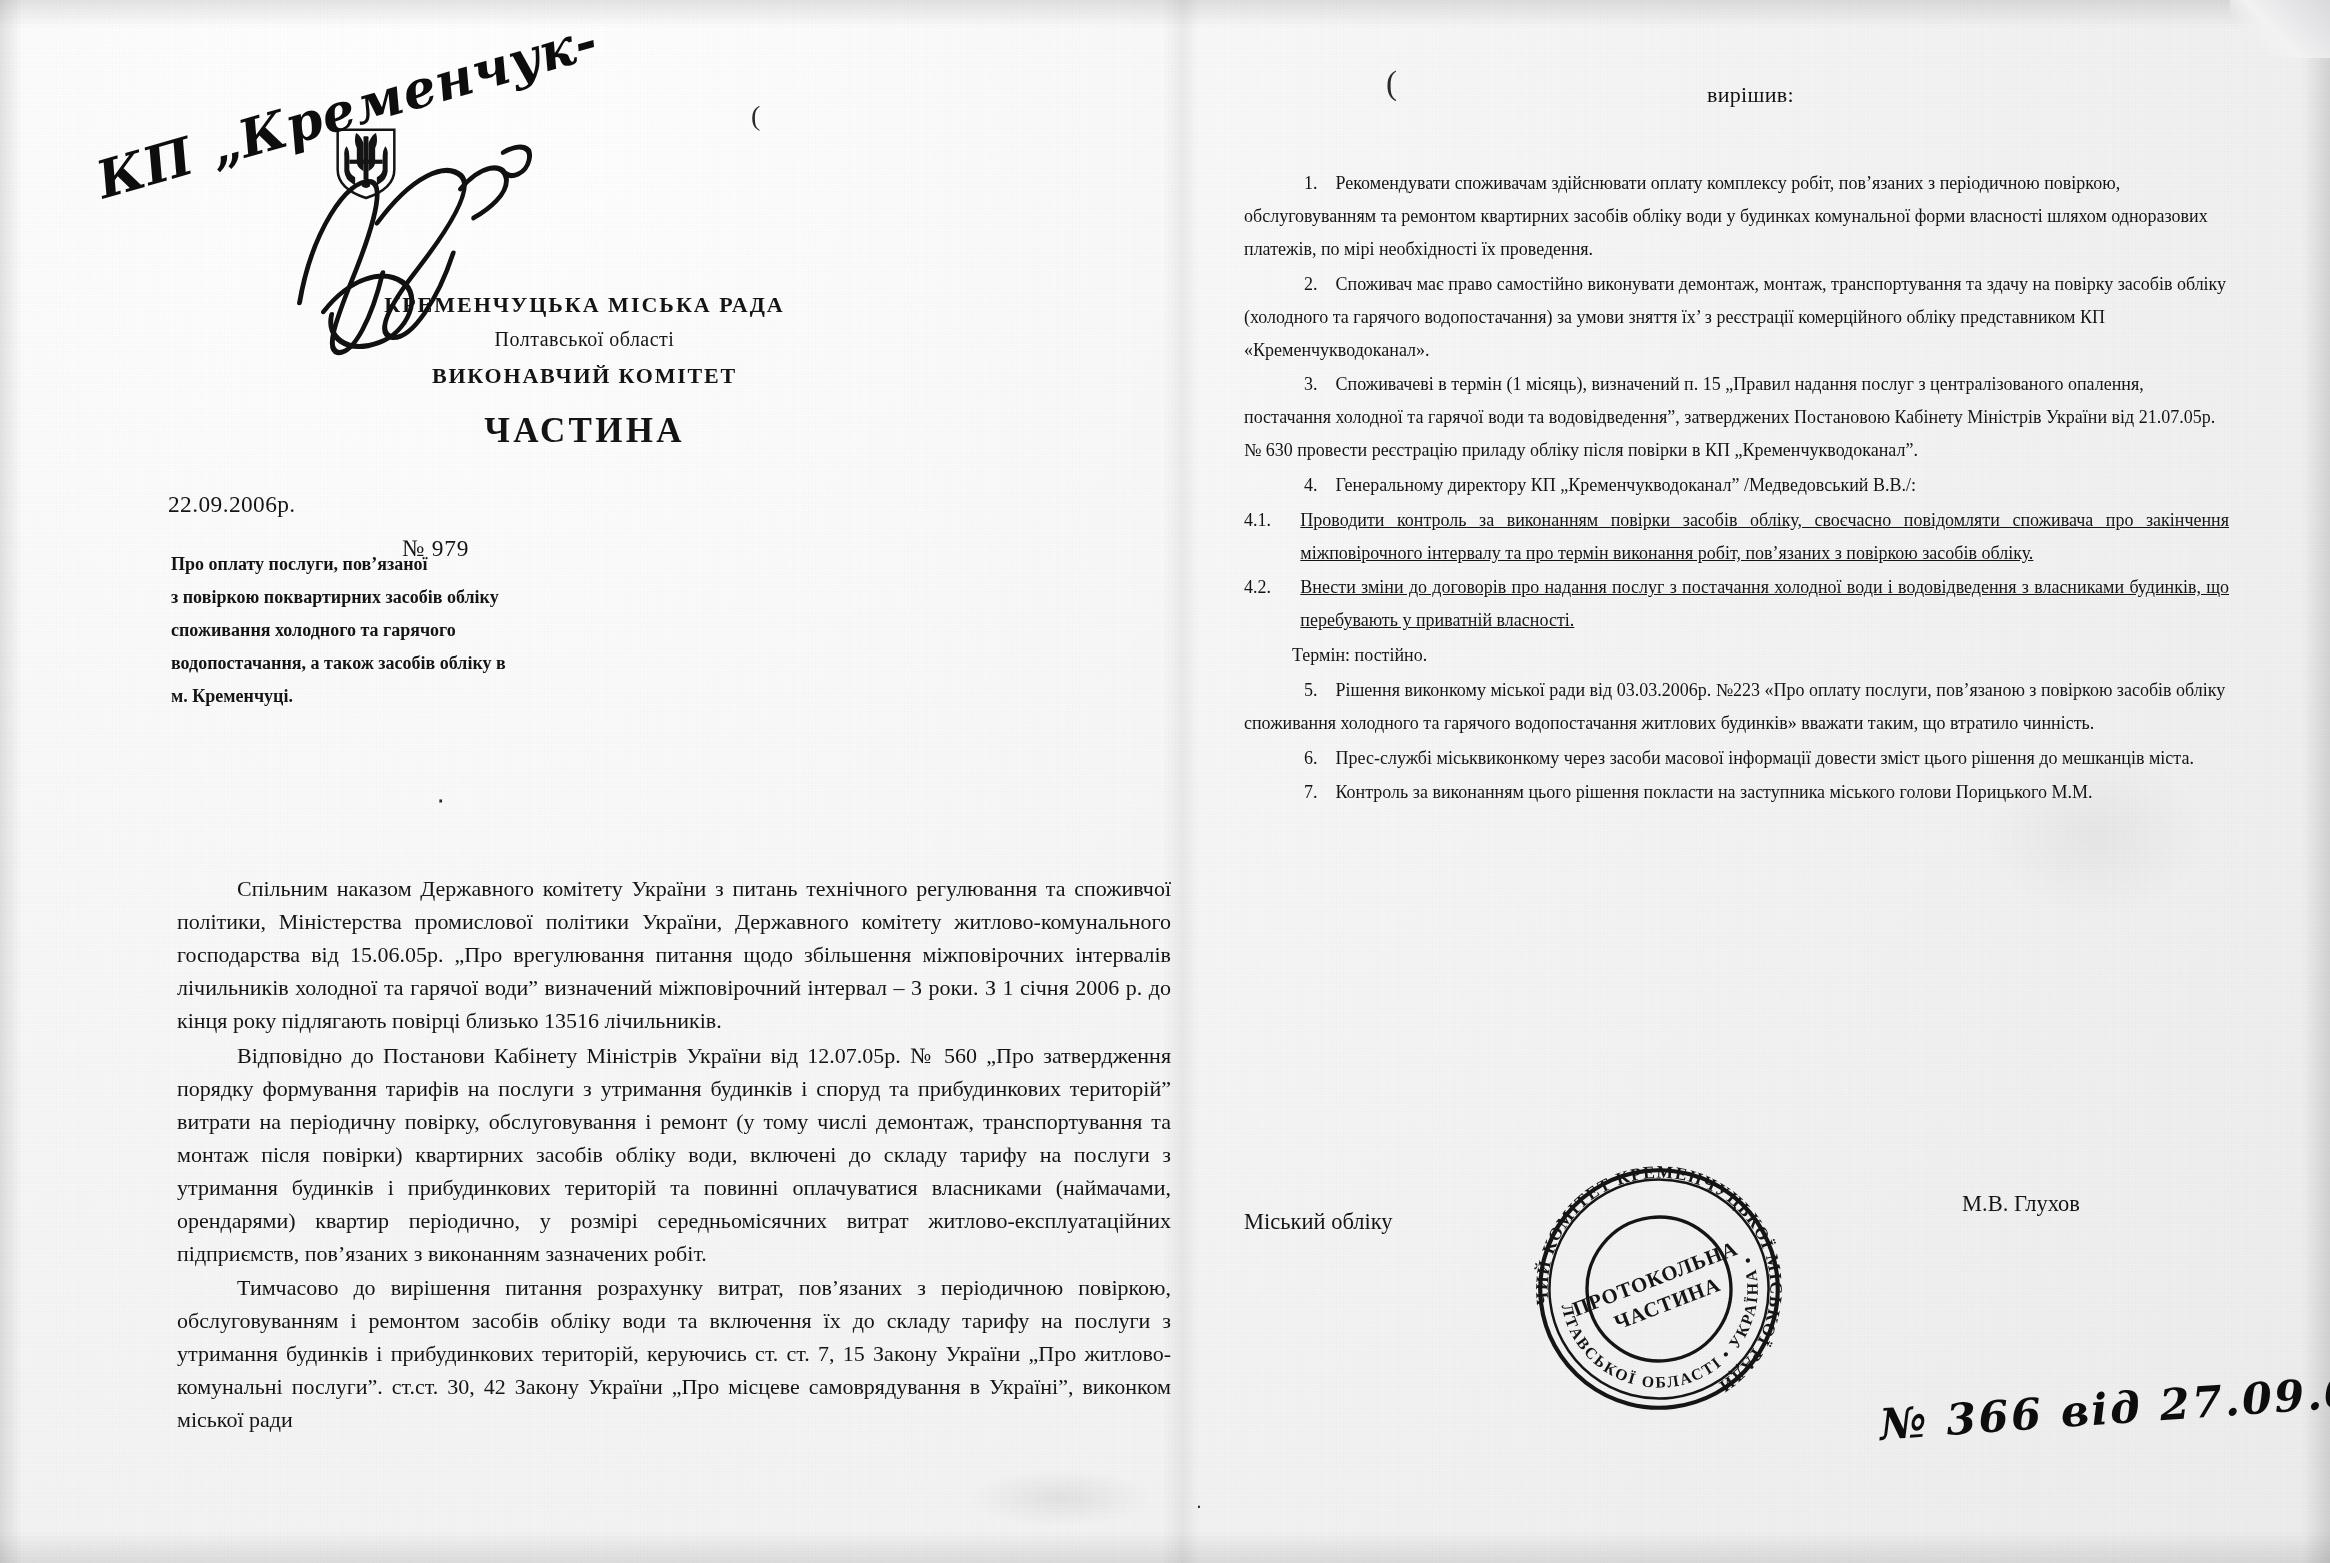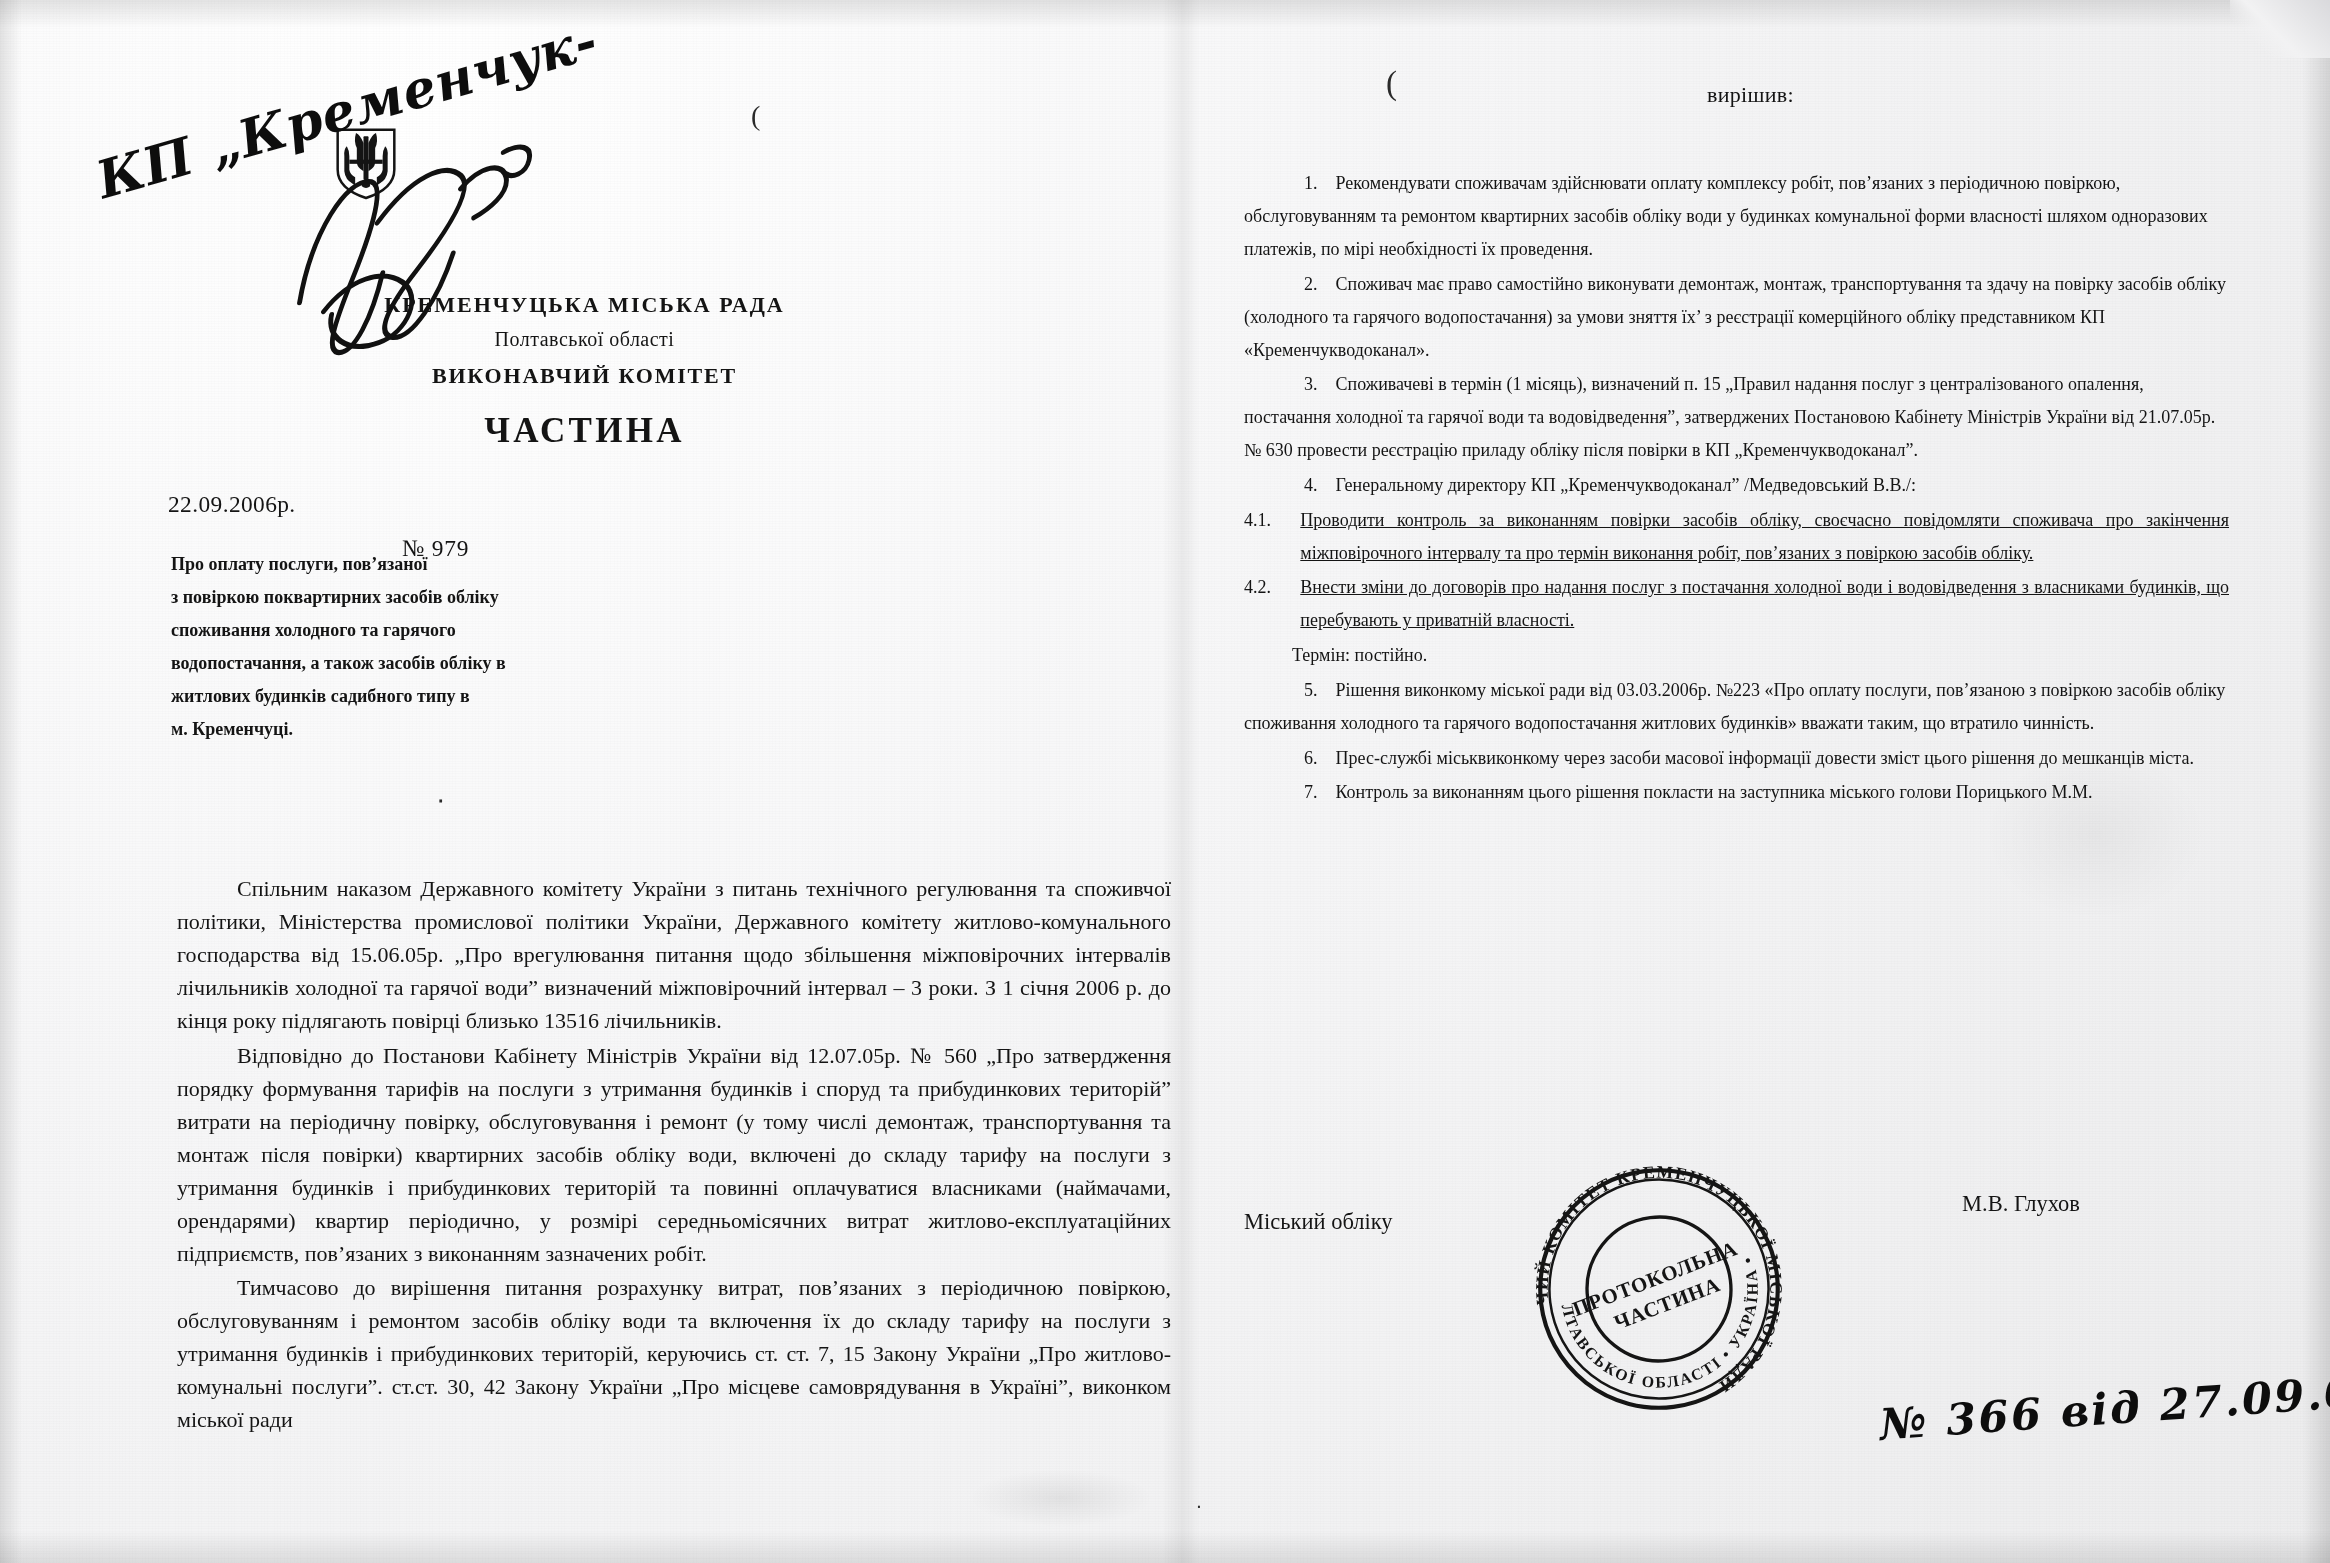--- a/index.html
+++ b/index.html
@@ -167,21 +167,20 @@
     <div id="docmeta">
       <div id="doc-date">22.09.2006р.</div>
       <div id="doc-number">№ 979</div>
     </div>
 
     <div id="subject">
       <div>Про оплату послуги, пов’язаної</div>
       <div>з повіркою поквартирних засобів обліку</div>
       <div>споживання холодного та гарячого</div>
       <div>водопостачання, а також засобів обліку в</div>
-      <div>житлових будинків садибного типу в</div>
       <div>м. Кременчуці.</div>
     </div>
 
     <span class="tick" style="left:334px;top:735px;">٠</span>
 
     <div id="para-block" class="body-col">
       <p>Спільним наказом Державного комітету України з питань технічного регулювання та споживчої політики, Міністерства промислової політики України, Державного комітету житлово-комунального господарства від 15.06.05р. „Про врегулювання питання щодо збільшення міжповірочних інтервалів лічильників холодної та гарячої води” визначений міжповірочний інтервал – 3 роки. З 1 січня 2006 р. до кінця року підлягають повірці близько 13516 лічильників.</p>
       <p>Відповідно до Постанови Кабінету Міністрів України від 12.07.05р. № 560 „Про затвердження порядку формування тарифів на послуги з утримання будинків і споруд та прибудинкових територій” витрати на періодичну повірку, обслуговування і ремонт (у тому числі демонтаж, транспортування та монтаж після повірки) квартирних засобів обліку води, включені до складу тарифу на послуги з утримання будинків і прибудинкових територій та повинні оплачуватися власниками (наймачами, орендарями) квартир періодично, у розмірі середньомісячних витрат житлово-експлуатаційних підприємств, пов’язаних з виконанням зазначених робіт.</p>
       <p>Тимчасово до вирішення питання розрахунку витрат, пов’язаних з періодичною повіркою, обслуговуванням і ремонтом засобів обліку води та включення їх до складу тарифу на послуги з утримання будинків і прибудинкових територій, керуючись ст. ст. 7, 15 Закону України „Про житлово-комунальні послуги”. ст.ст. 30, 42 Закону України „Про місцеве самоврядування в Україні”, виконком міської ради</p>
     </div>

